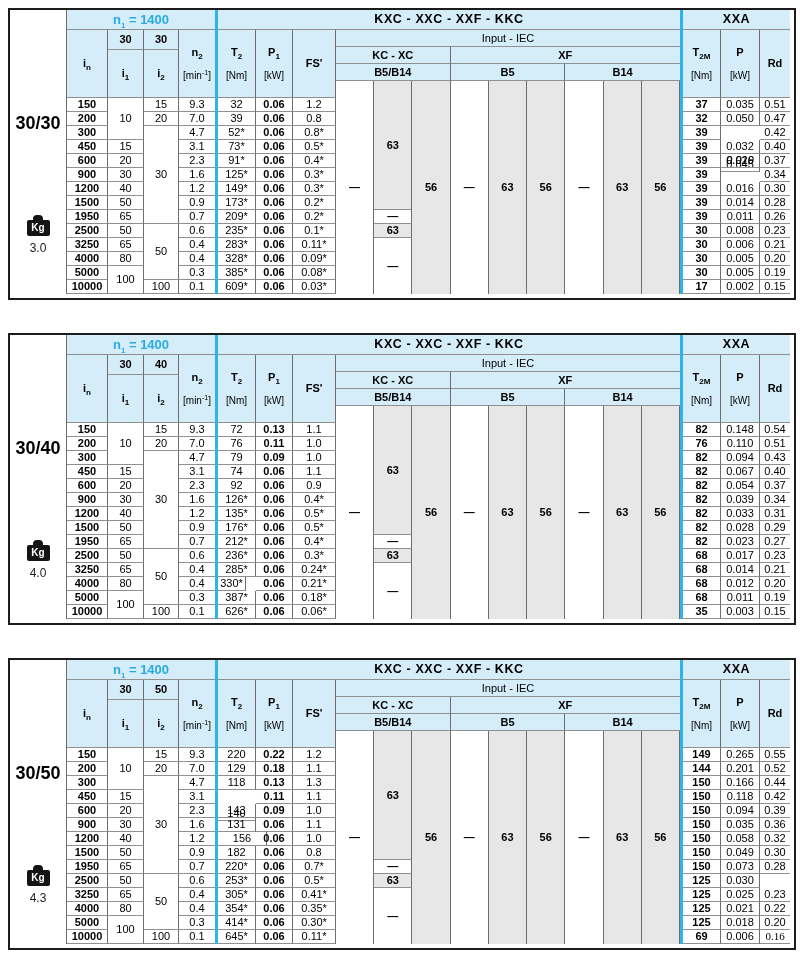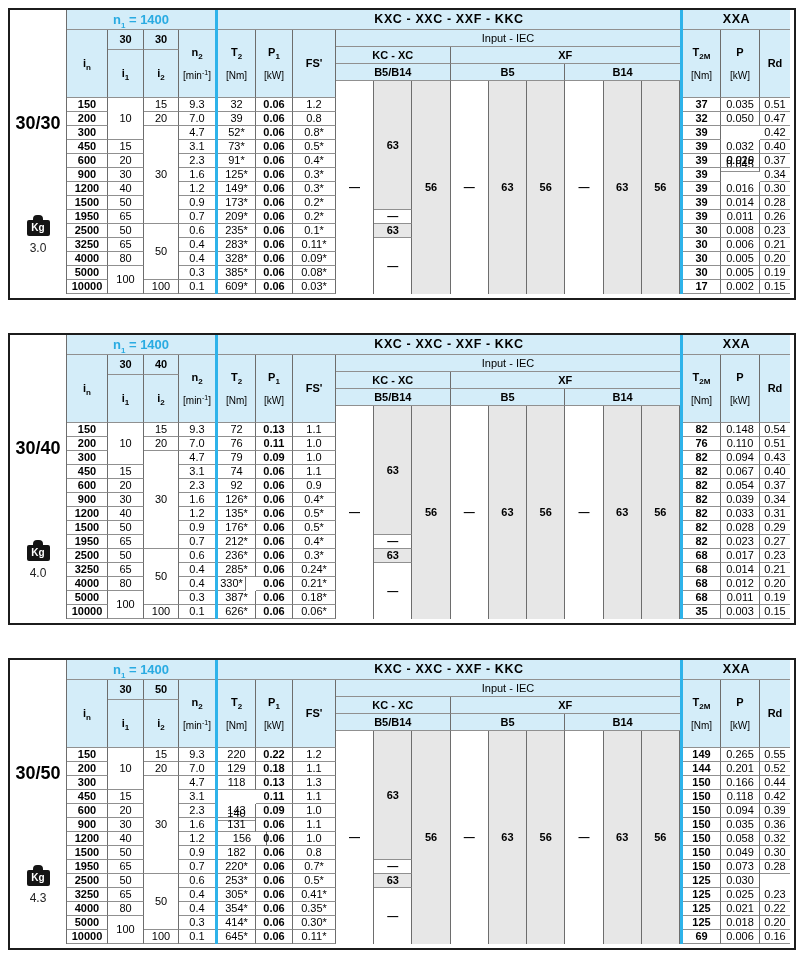--- a/index.html
+++ b/index.html
@@ -1448,21 +1448,21 @@
       </div>
       <div class="cell br bb" style="left: 283px; top: 270px; width: 43px; height: 14px;">
         <span>0.11*</span>
       </div>
       <div class="cell br bb b" style="left: 673px; top: 270px; width: 38px; height: 14px;">
         <span>69</span>
       </div>
       <div class="cell br bb" style="left: 711px; top: 270px; width: 39px; height: 14px;">
         <span>0.006</span>
       </div>
-      <div class="cell bb" style="left: 750px; top: 270px; width: 30px; height: 14px;">
+      <div class="cell bb" style="left: 750px; top: 270px; width: 30px; height: 14px; font-family: Liberation Serif, serif;">
         <span>0.16</span>
       </div>
       <div class="cell br bb" style="left: 98px; top: 88px; width: 36px; height: 42px;">
         <span>10</span>
       </div>
       <div class="cell br bb" style="left: 98px; top: 130px; width: 36px; height: 14px;">
         <span>15</span>
       </div>
       <div class="cell br bb" style="left: 98px; top: 144px; width: 36px; height: 14px;">
         <span>20</span>

